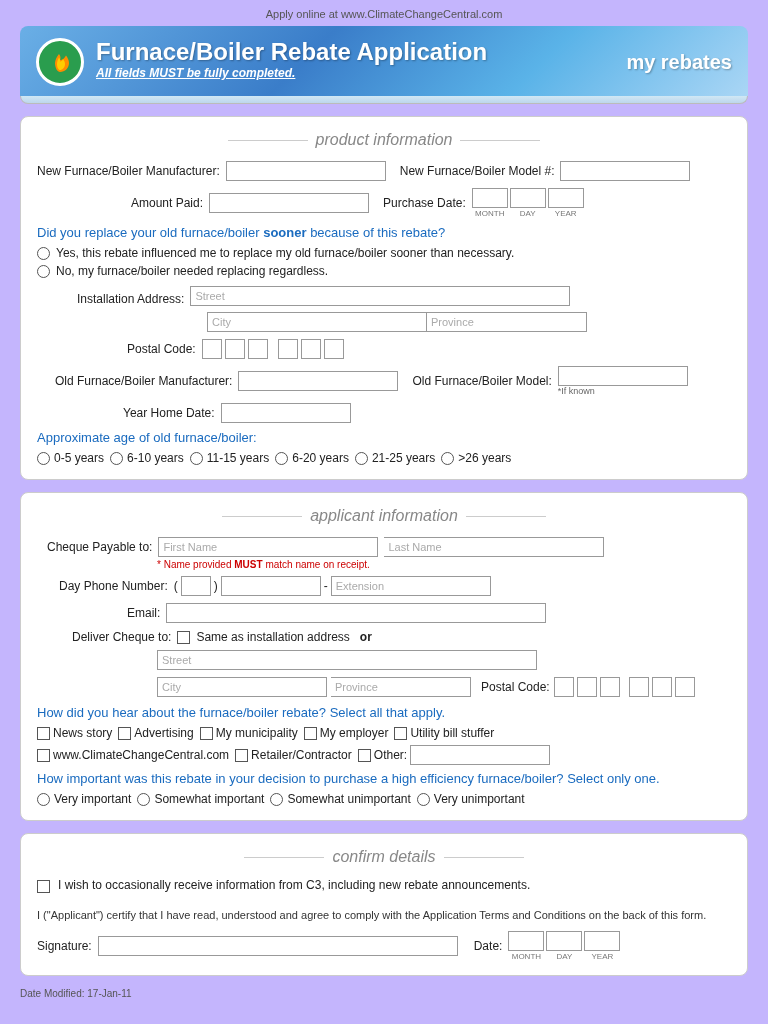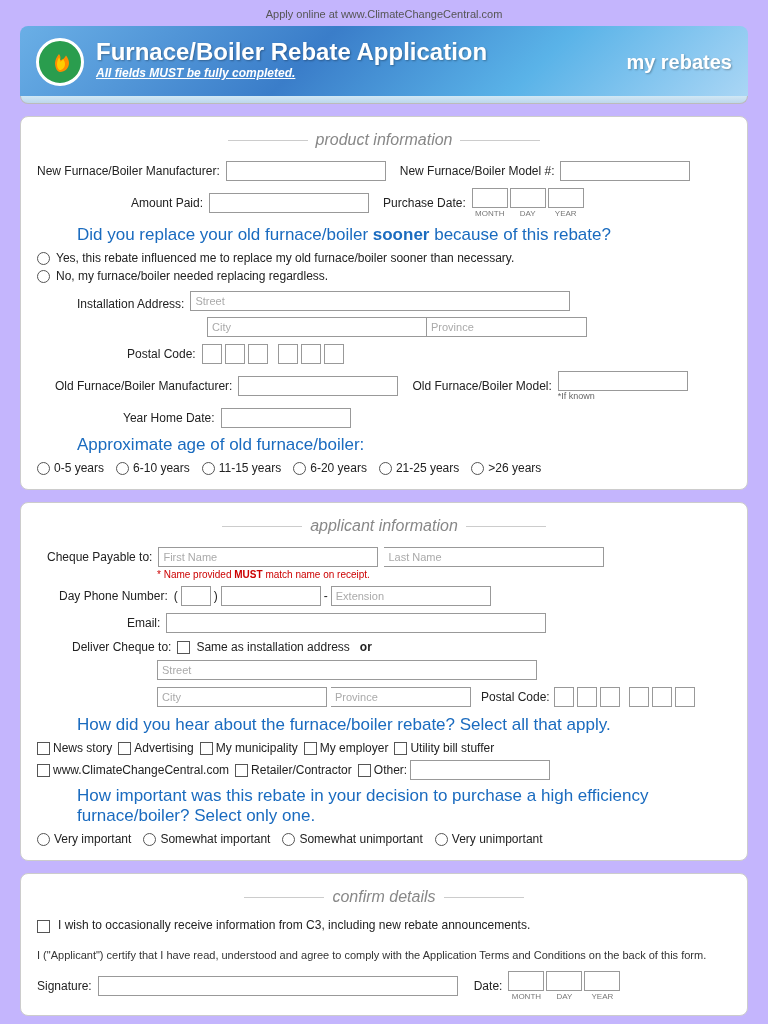--- a/index.html
+++ b/index.html
@@ -162,23 +162,22 @@
     .date-label-sm {
       font-size: 8px;
       color: #777;
       width: 36px;
       text-align: center;
     }
 
     
     .blue-question {
       color: #1a6bbf;
-      font-size: 17px;
+      font-size: 13px;
       margin-bottom: 6px;
-      margin-left: 40px;
     }
     .blue-question strong { font-weight: bold; }
 
     
     .radio-row {
       display: flex;
       align-items: center;
       gap: 6px;
       margin-bottom: 4px;
     }
@@ -225,21 +224,21 @@
       border: 1px solid #555;
       display: inline-block;
       flex-shrink: 0;
       background: #fff;
     }
 
     
     .age-row {
       display: flex;
       align-items: center;
-      gap: 12px;
+      gap: 6px;
       flex-wrap: wrap;
       margin-top: 4px;
     }
     .age-option {
       display: flex;
       align-items: center;
       gap: 4px;
     }
 
     

